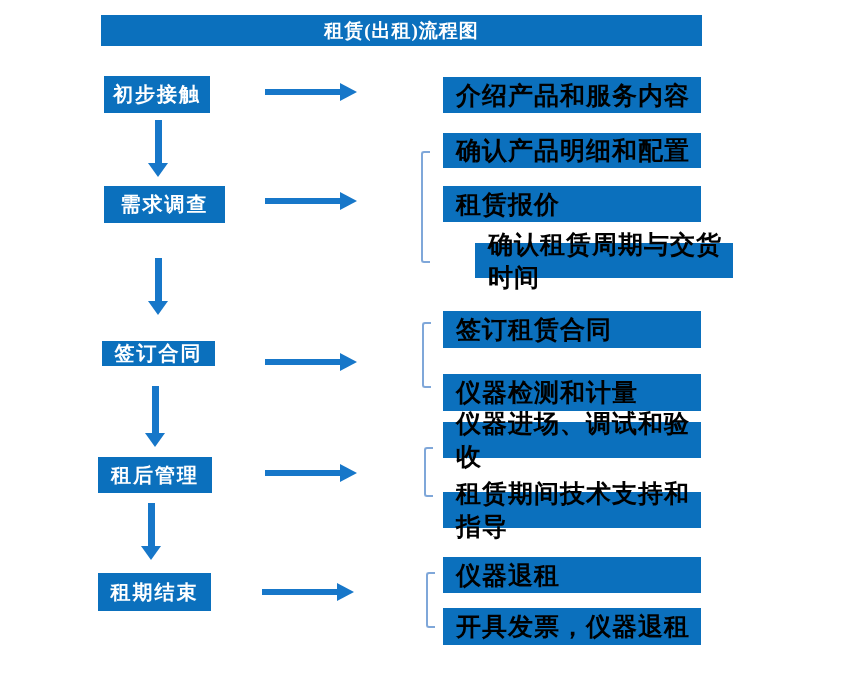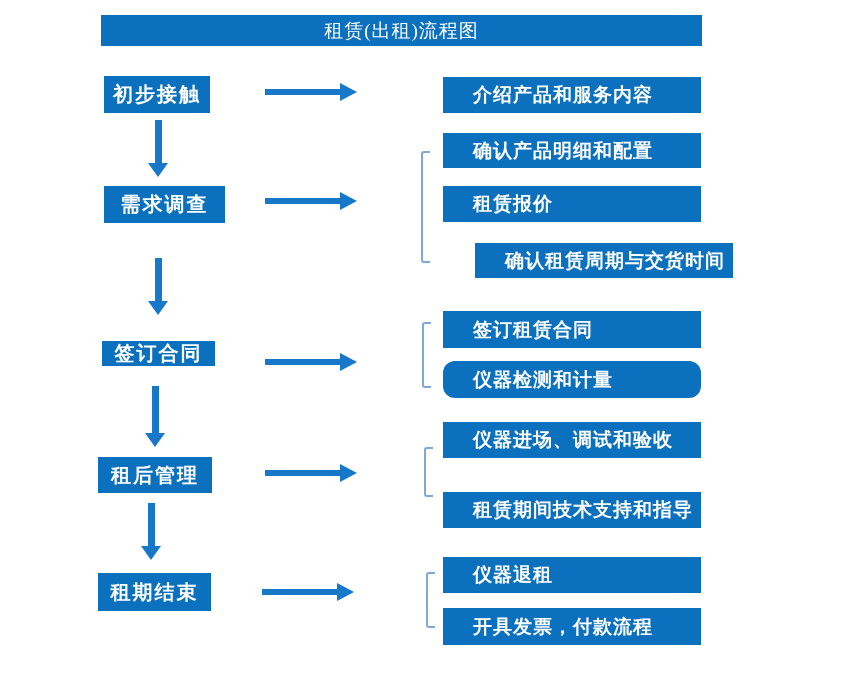--- a/index.html
+++ b/index.html
@@ -11,35 +11,35 @@
   .canvas{
     position:relative;
     width:844px;height:688px;
     background:#ffffff;
     font-family:"Liberation Serif", serif;
     overflow:hidden;
   }
   .title-bar{
     position:absolute;left:101px;top:15px;width:601px;height:31px;
     background:var(--box-blue);
-    color:#ffffff;font-weight:normal;font-size:19px;letter-spacing:1px;
+    color:#ffffff;font-weight:bold;font-size:19px;letter-spacing:1px;
     display:flex;align-items:center;justify-content:center;
   }
   .step-box{
     position:absolute;height:37px;
     background:var(--box-blue);
     color:#ffffff;font-weight:bold;font-size:20px;letter-spacing:2px;
     display:flex;align-items:center;justify-content:center;
   }
   .detail-box{
     position:absolute;left:443px;width:258px;height:36px;
     background:var(--box-blue);
-    color:#ffffff;font-weight:bold;font-size:19px;letter-spacing:1px;
+    color:#000000;font-weight:bold;font-size:25px;letter-spacing:1px;
     display:flex;align-items:center;
-    padding-left:30px;box-sizing:border-box;
+    padding-left:13px;box-sizing:border-box;
   }
   .h-arrow{position:absolute;display:flex;align-items:center;height:18px;}
   .h-shaft{width:75px;height:6px;background:var(--arrow-blue);}
   .h-head{width:0;height:0;border-top:9px solid transparent;border-bottom:9px solid transparent;border-left:17px solid var(--arrow-blue);}
   .v-arrow{position:absolute;display:flex;flex-direction:column;align-items:center;width:20px;}
   .v-shaft{width:7px;background:var(--arrow-blue);}
   .v-head{width:0;height:0;border-left:10px solid transparent;border-right:10px solid transparent;border-top:14px solid var(--arrow-blue);}
   .bracket{
     position:absolute;width:9px;box-sizing:border-box;
     border-left:2px solid var(--bracket-blue);
@@ -61,27 +61,27 @@
   <div class="step-box" style="left:98px;top:457px;width:114px;height:36px;">租后管理</div>
   <div class="step-box" style="left:98px;top:573px;width:113px;height:38px;">租期结束</div>
 
   <div class="detail-box" style="top:77px;">介绍产品和服务内容</div>
 
   <div class="detail-box" style="top:133px;height:35px;">确认产品明细和配置</div>
   <div class="detail-box" style="top:186px;">租赁报价</div>
   <div class="detail-box" style="top:243px;height:35px;margin-left:32px;">确认租赁周期与交货时间</div>
 
   <div class="detail-box" style="top:311px;height:37px;">签订租赁合同</div>
-  <div class="detail-box" style="top:361px;height:37px;border-radius:12px;">仪器检测和计量</div>
+  <div class="detail-box" style="top:374px;height:37px;">仪器检测和计量</div>
 
   <div class="detail-box" style="top:422px;">仪器进场、调试和验收</div>
   <div class="detail-box" style="top:492px;">租赁期间技术支持和指导</div>
 
   <div class="detail-box" style="top:557px;">仪器退租</div>
-  <div class="detail-box" style="top:608px;height:37px;">开具发票，付款流程</div>
+  <div class="detail-box" style="top:608px;height:37px;">开具发票，仪器退租</div>
 
   <div class="h-arrow" style="left:265px;top:83px;">
       <div class="h-shaft"></div>
       <div class="h-head"></div>
     </div>
   <div class="h-arrow" style="left:265px;top:192px;">
       <div class="h-shaft"></div>
       <div class="h-head"></div>
     </div>
   <div class="h-arrow" style="left:265px;top:353px;">

